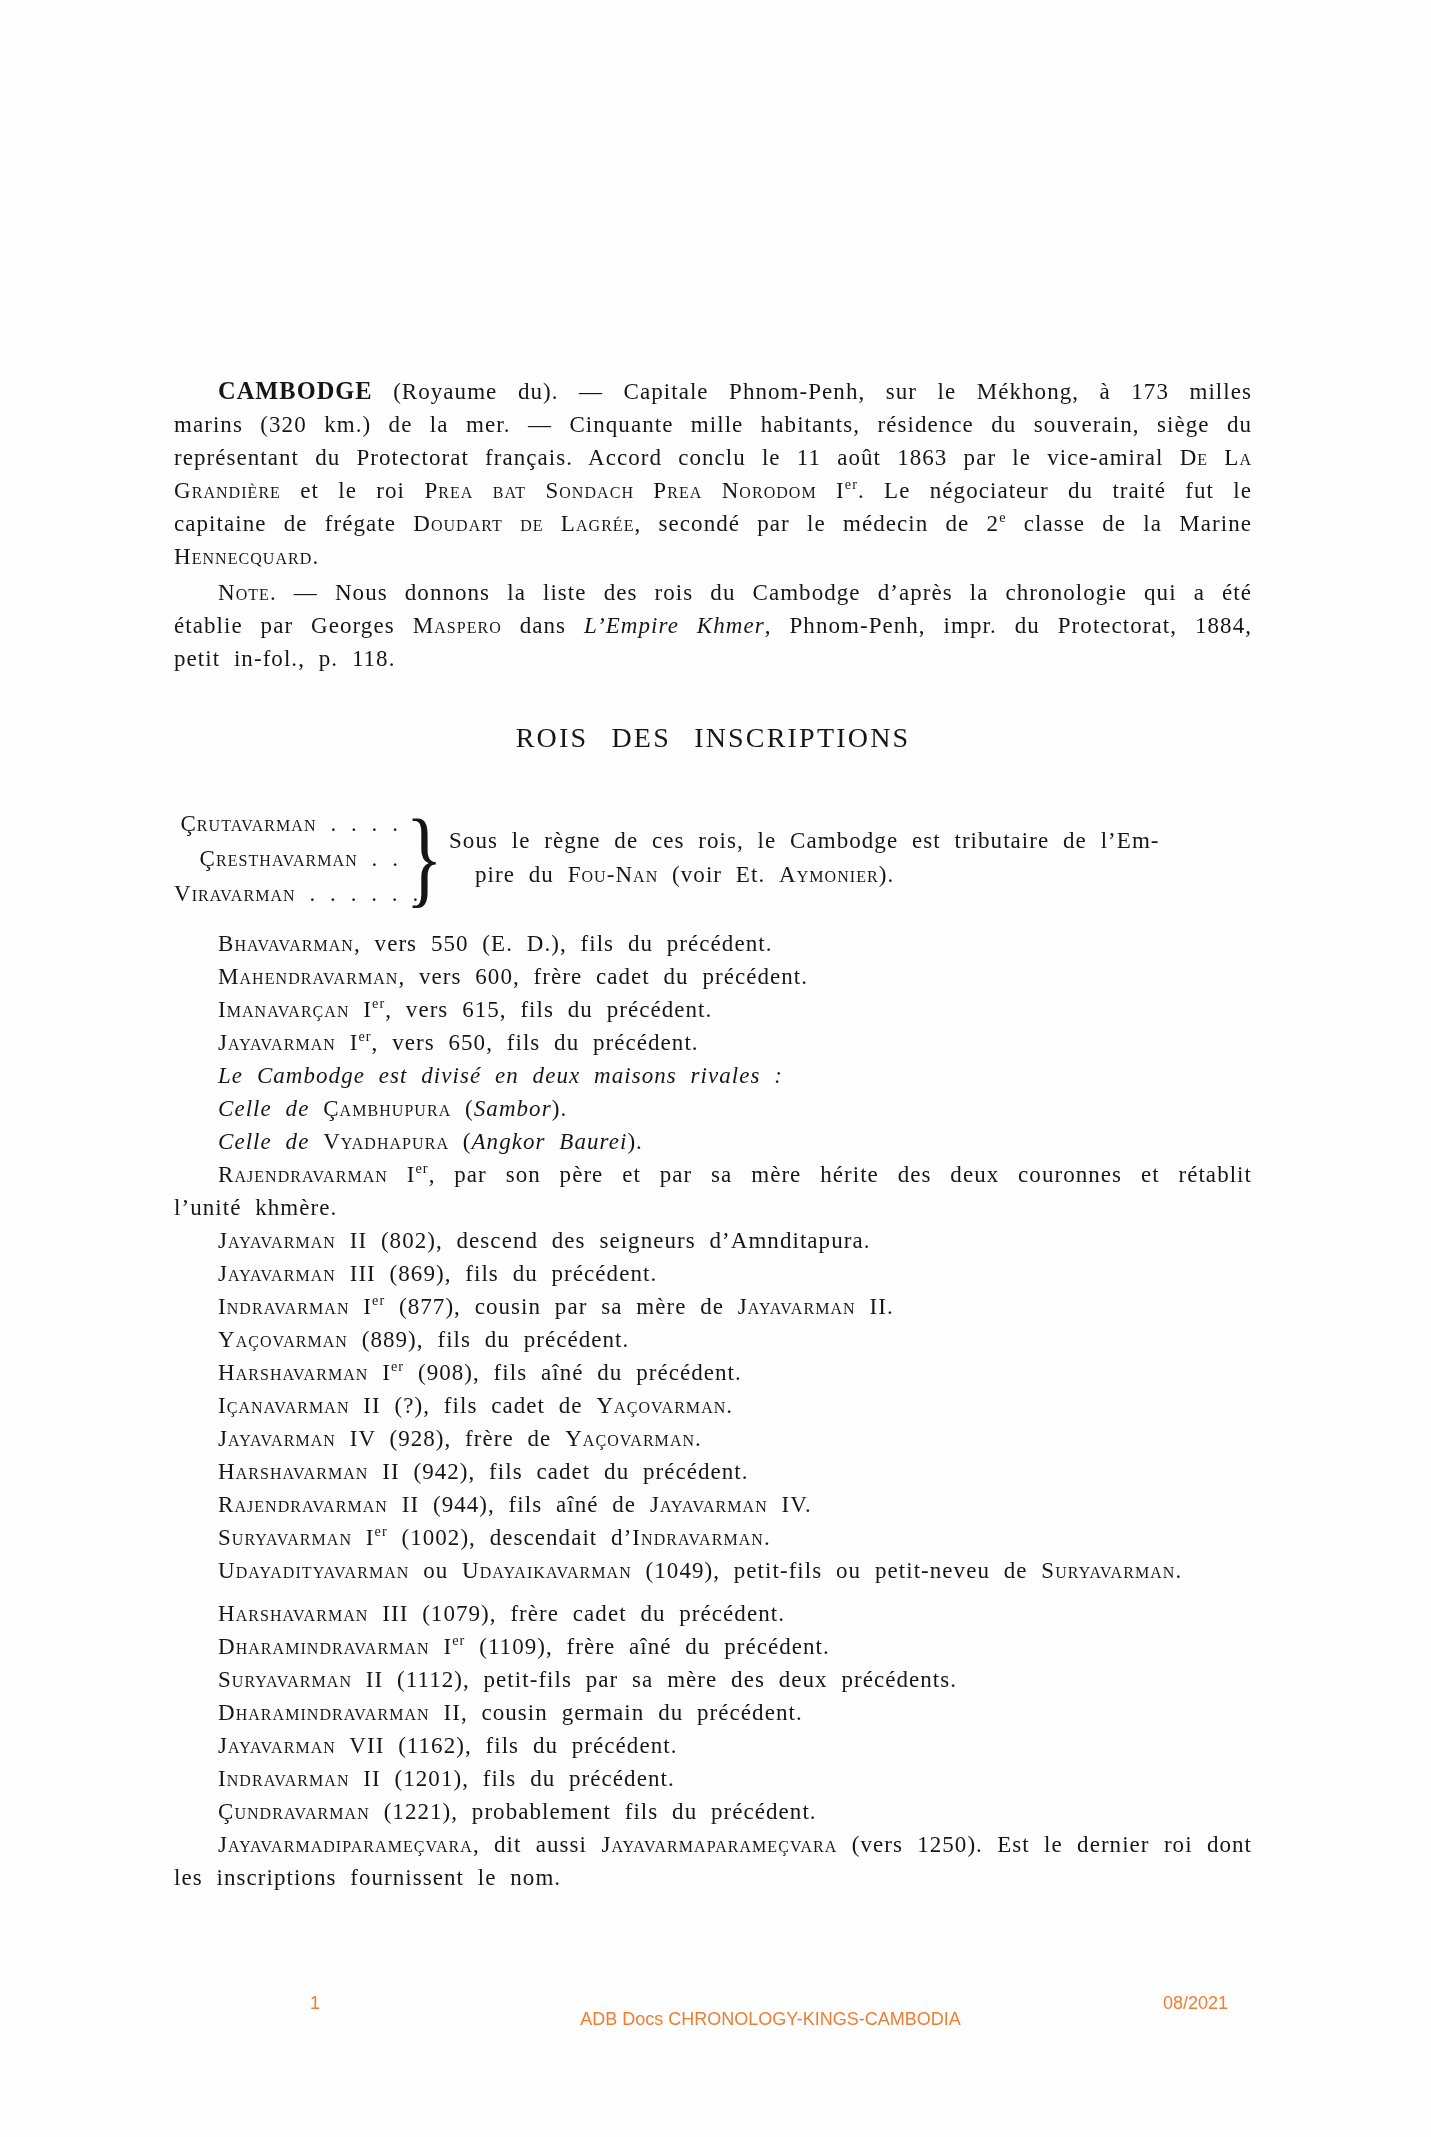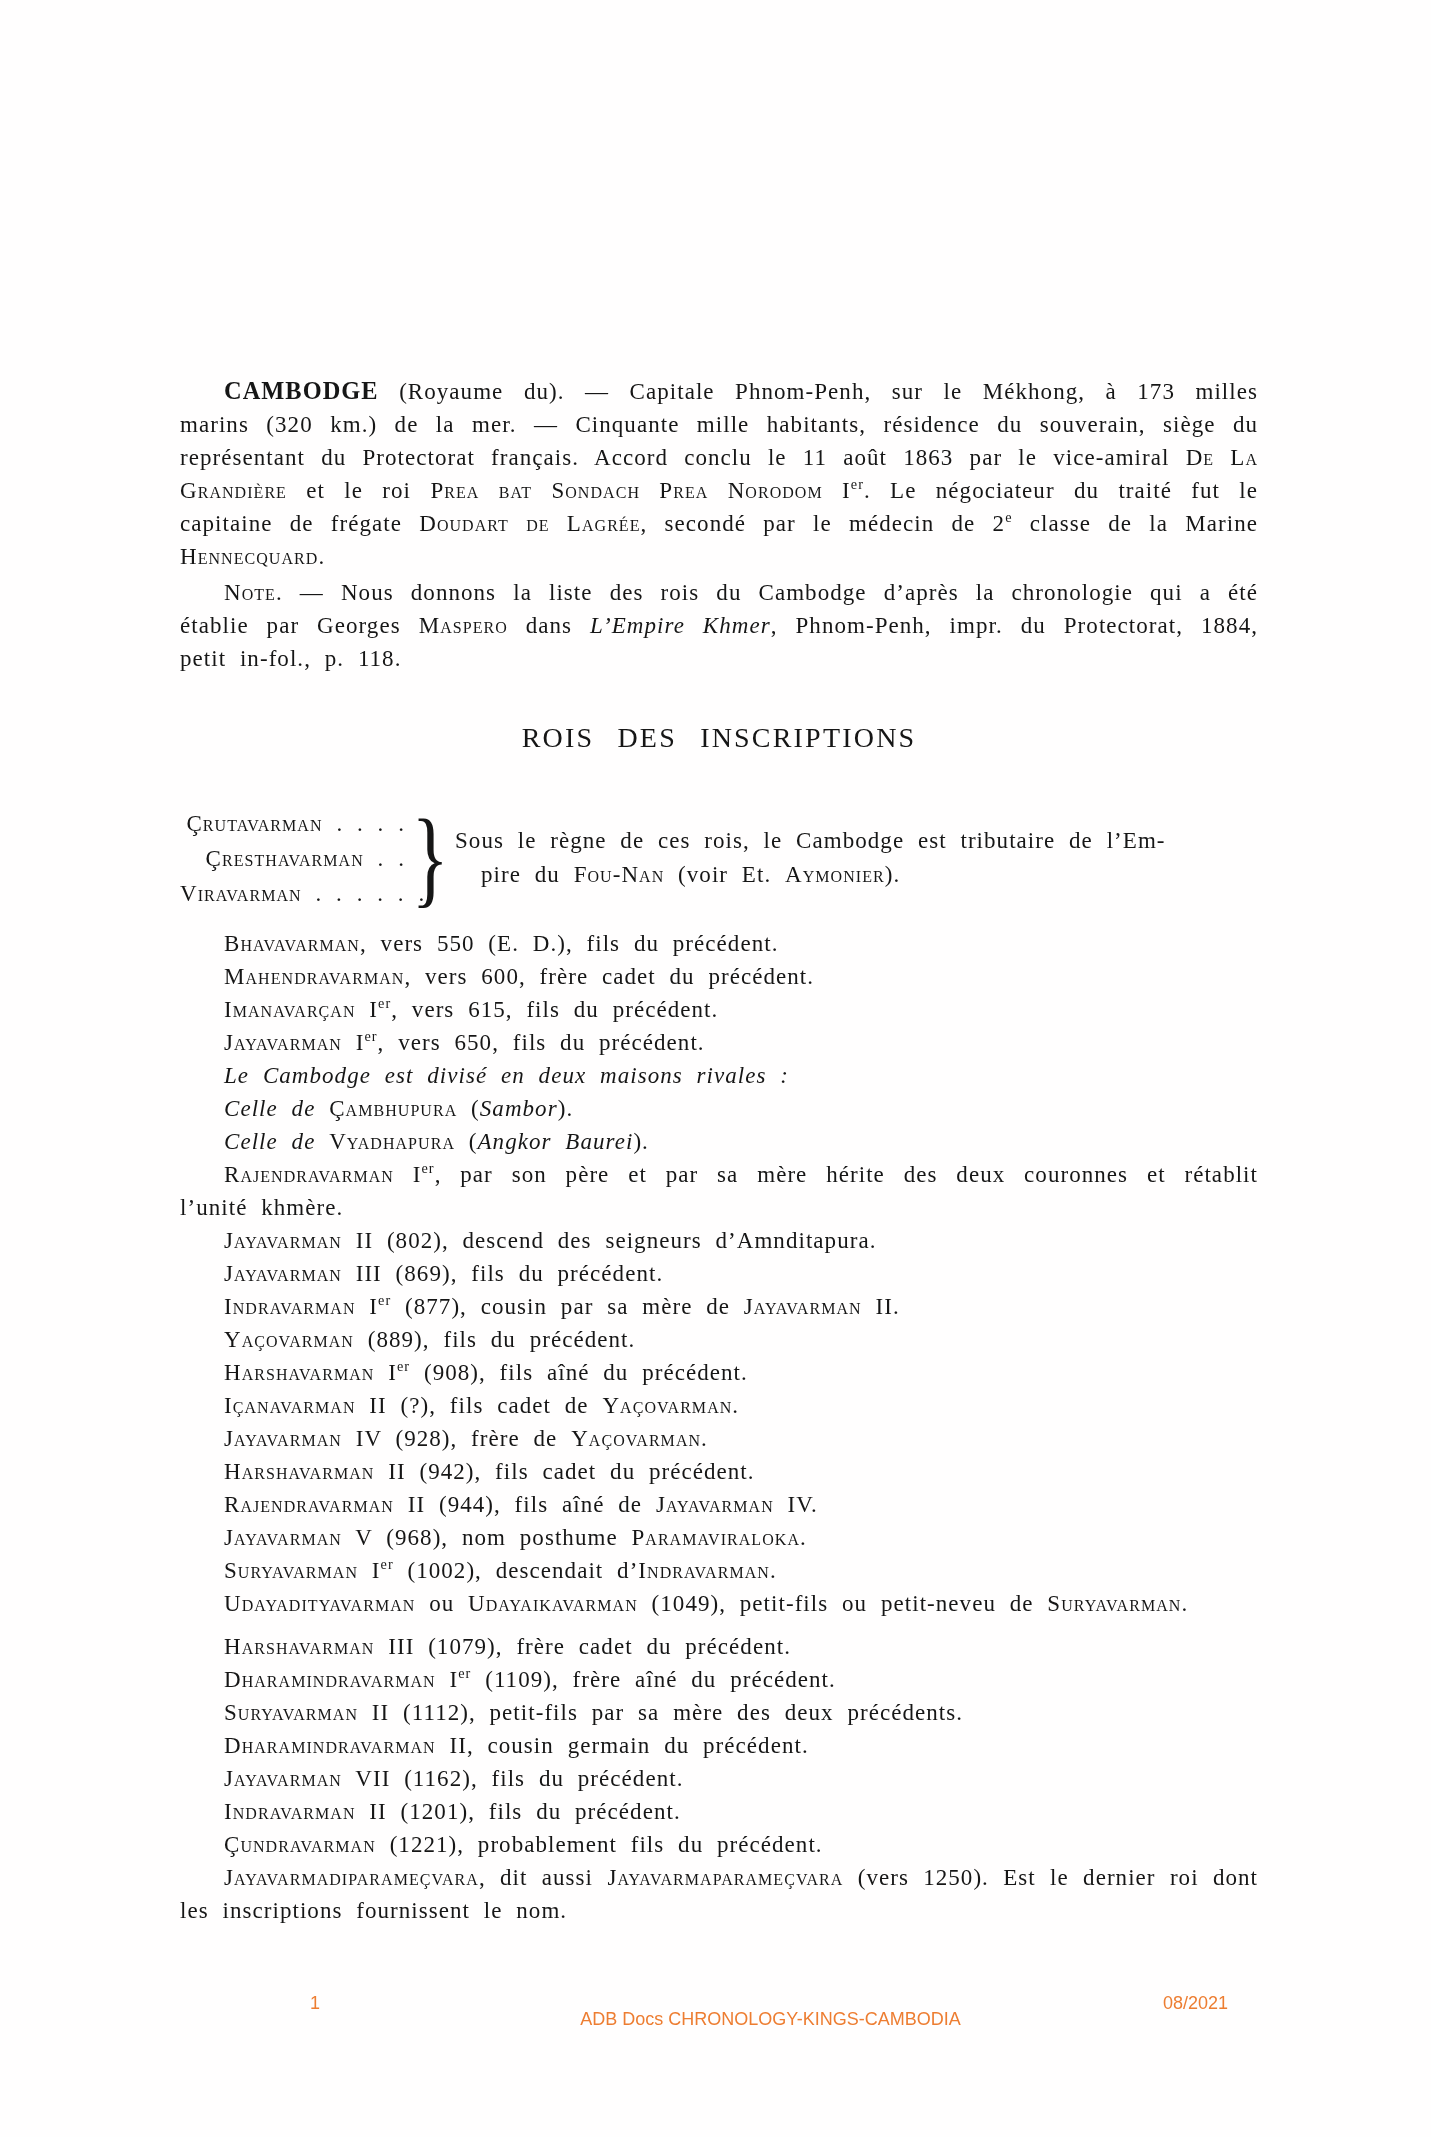--- a/index.html
+++ b/index.html
@@ -6,21 +6,21 @@
   .page {
     position:relative;
     width:1431px; height:2137px;
     background:#fffefe;
     font-family:"Liberation Serif", serif;
     color:#161616;
     overflow:hidden;
   }
   .content {
     position:absolute;
-    left:180px; top:374px; width:1078px;
+    left:174px; top:374px; width:1078px;
     font-size:23px; line-height:33px;
     text-align:justify;
     letter-spacing:1.05px; word-spacing:7px;
   }
   p.para { margin:0; text-indent:44px; }
   p.note { margin-top:3px; }
   .heading {
     margin:46px 0 0 0;
     font-size:28px; font-weight:normal;
     text-align:center; text-indent:0;
@@ -96,21 +96,20 @@
         <p class="entry"><span class="s-sc">Rajendravarman</span><span class="s-n"> I</span><span class="s-sup">er</span><span class="s-n">, par son père et par sa mère hérite des deux couronnes et rétablit l’unité khmère.</span></p>
         <p class="entry"><span class="s-sc">Jayavarman</span><span class="s-n"> II (802), descend des seigneurs d’Amnditapura.</span></p>
         <p class="entry"><span class="s-sc">Jayavarman</span><span class="s-n"> III (869), fils du précédent.</span></p>
         <p class="entry"><span class="s-sc">Indravarman</span><span class="s-n"> I</span><span class="s-sup">er</span><span class="s-n"> (877), cousin par sa mère de </span><span class="s-sc">Jayavarman</span><span class="s-n"> II.</span></p>
         <p class="entry"><span class="s-sc">Yaçovarman</span><span class="s-n"> (889), fils du précédent.</span></p>
         <p class="entry"><span class="s-sc">Harshavarman</span><span class="s-n"> I</span><span class="s-sup">er</span><span class="s-n"> (908), fils aîné du précédent.</span></p>
         <p class="entry"><span class="s-sc">Içanavarman</span><span class="s-n"> II (?), fils cadet de </span><span class="s-sc">Yaçovarman</span><span class="s-n">.</span></p>
         <p class="entry"><span class="s-sc">Jayavarman</span><span class="s-n"> IV (928), frère de </span><span class="s-sc">Yaçovarman</span><span class="s-n">.</span></p>
         <p class="entry"><span class="s-sc">Harshavarman</span><span class="s-n"> II (942), fils cadet du précédent.</span></p>
         <p class="entry"><span class="s-sc">Rajendravarman</span><span class="s-n"> II (944), fils aîné de </span><span class="s-sc">Jayavarman</span><span class="s-n"> IV.</span></p>
-        <p class="entry"><span class="s-sc">Jayavarman</span><span class="s-n"> V (968), nom posthume </span><span class="s-sc">Paramaviraloka</span><span class="s-n">.</span></p>
         <p class="entry"><span class="s-sc">Suryavarman</span><span class="s-n"> I</span><span class="s-sup">er</span><span class="s-n"> (1002), descendait d’</span><span class="s-sc">Indravarman</span><span class="s-n">.</span></p>
         <p class="entry"><span class="s-sc">Udayadityavarman</span><span class="s-n"> ou </span><span class="s-sc">Udayaikavarman</span><span class="s-n"> (1049), petit-fils ou petit-neveu de </span><span class="s-sc">Suryavarman</span><span class="s-n">.</span></p>
         <p class="entry spaced"><span class="s-sc">Harshavarman</span><span class="s-n"> III (1079), frère cadet du précédent.</span></p>
         <p class="entry"><span class="s-sc">Dharamindravarman</span><span class="s-n"> I</span><span class="s-sup">er</span><span class="s-n"> (1109), frère aîné du précédent.</span></p>
         <p class="entry"><span class="s-sc">Suryavarman</span><span class="s-n"> II (1112), petit-fils par sa mère des deux précédents.</span></p>
         <p class="entry"><span class="s-sc">Dharamindravarman</span><span class="s-n"> II, cousin germain du précédent.</span></p>
         <p class="entry"><span class="s-sc">Jayavarman</span><span class="s-n"> VII (1162), fils du précédent.</span></p>
         <p class="entry"><span class="s-sc">Indravarman</span><span class="s-n"> II (1201), fils du précédent.</span></p>
         <p class="entry"><span class="s-sc">Çundravarman</span><span class="s-n"> (1221), probablement fils du précédent.</span></p>
         <p class="entry"><span class="s-sc">Jayavarmadiparameçvara</span><span class="s-n">, dit aussi </span><span class="s-sc">Jayavarmaparameçvara</span><span class="s-n"> (vers 1250). Est le dernier roi dont les inscriptions fournissent le nom.</span></p>

